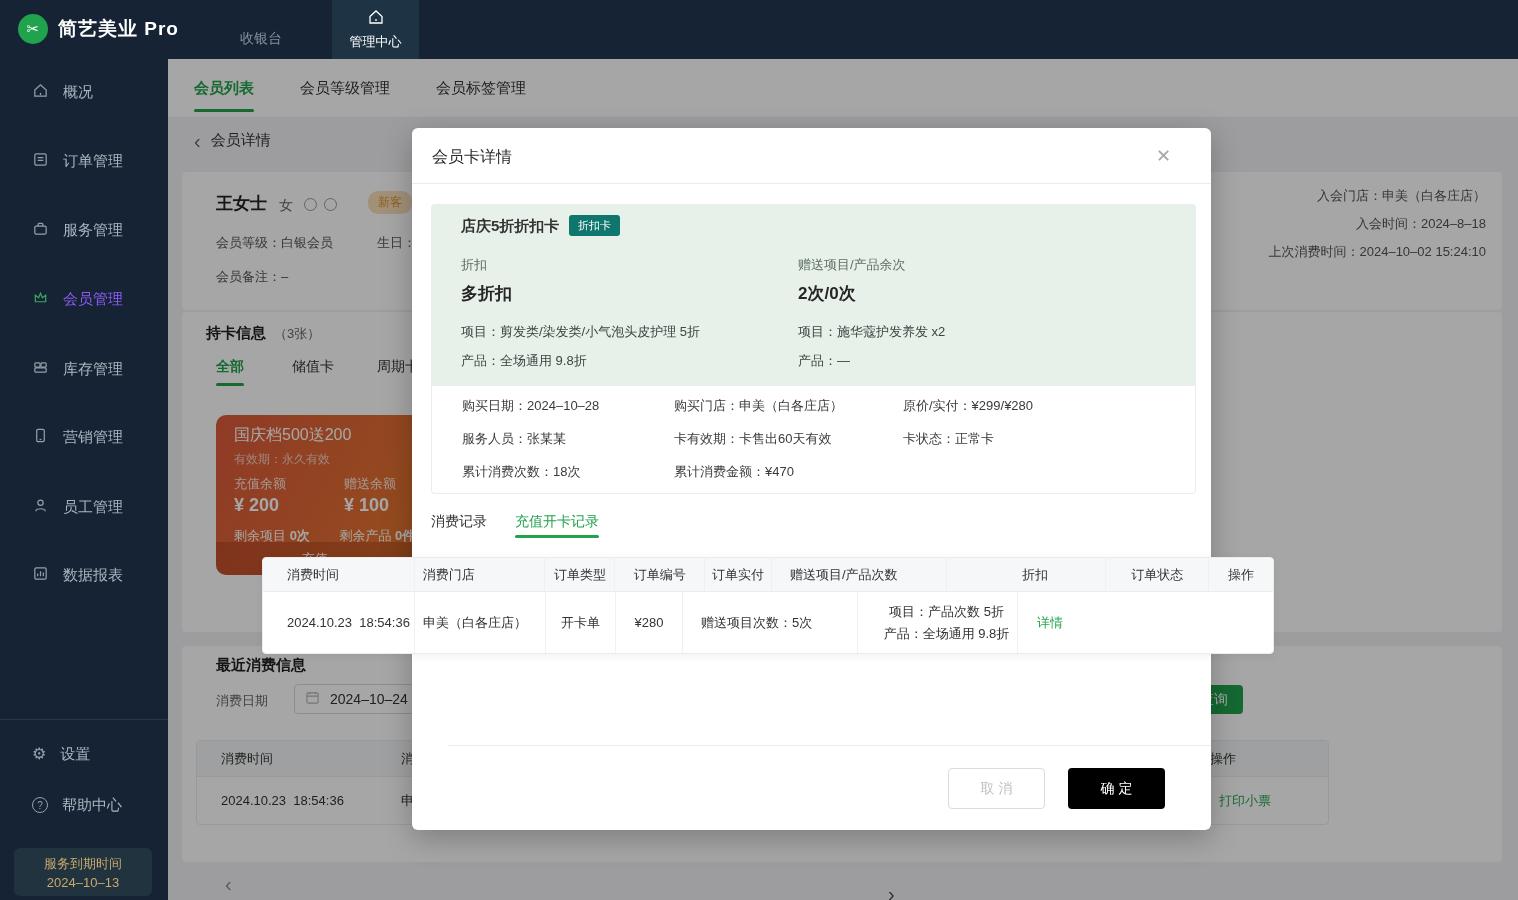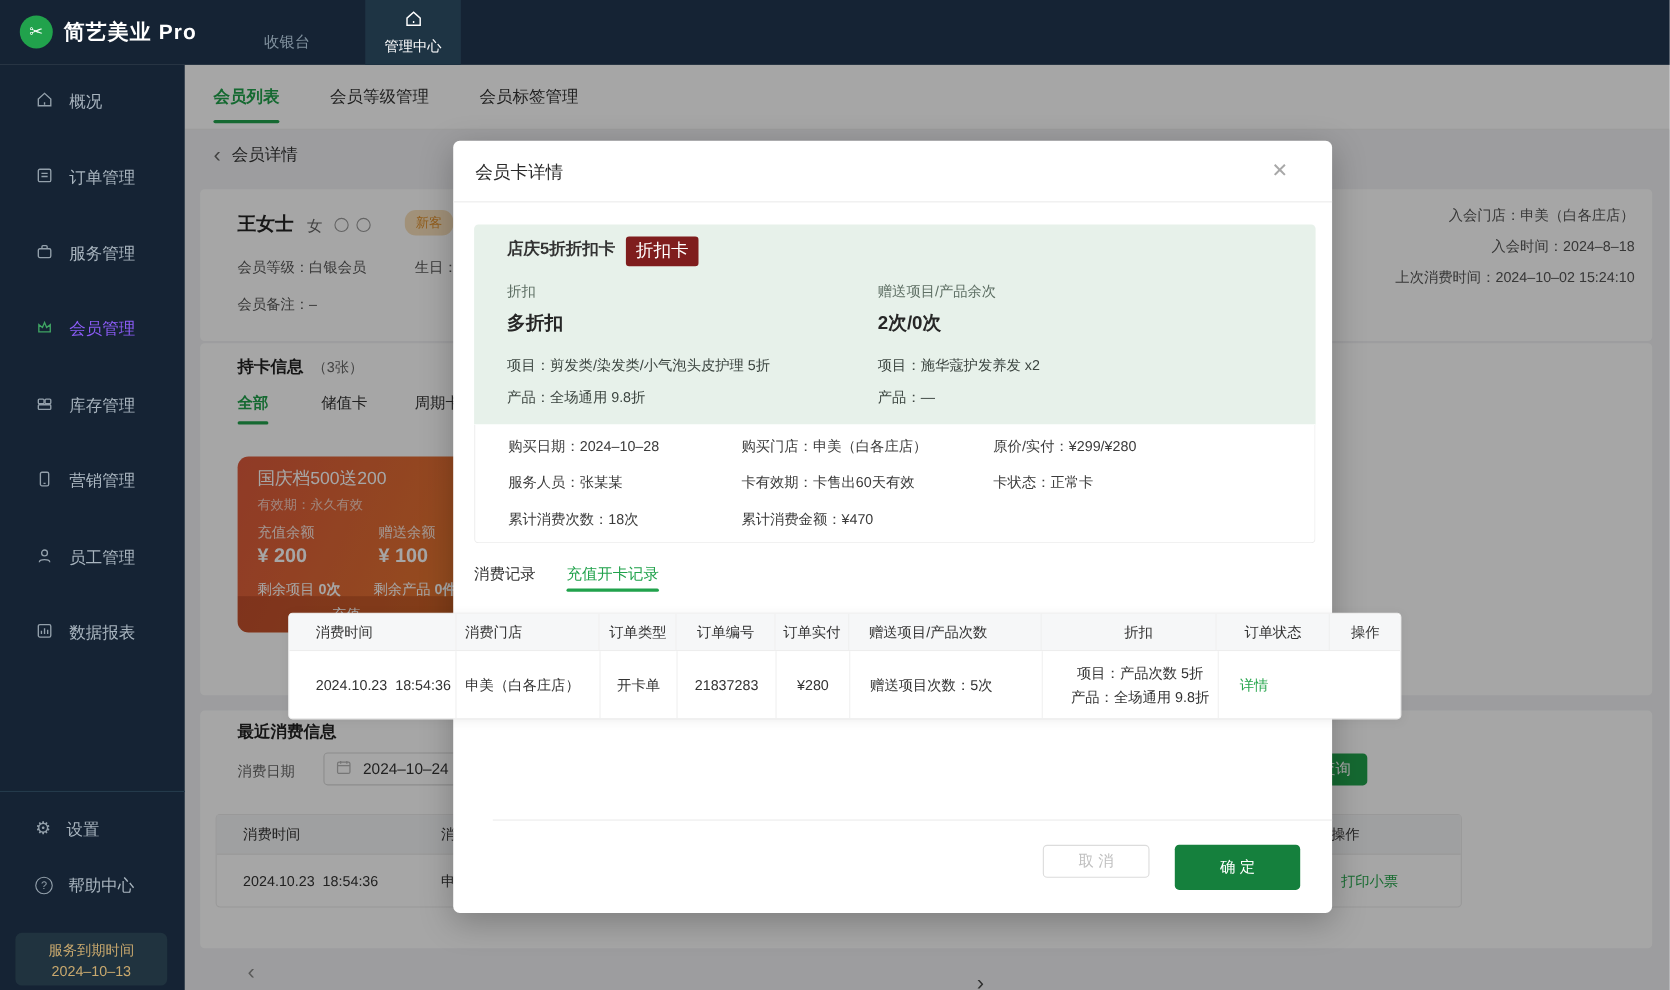--- a/index.html
+++ b/index.html
@@ -39,21 +39,21 @@
   .m-name { position:absolute; left:34px; top:20px; font-size:17px; font-weight:bold; color:#222; }
   .m-gender { position:absolute; left:97px; top:25px; font-size:14px; color:#666; }
   .mini-ic { position:absolute; top:26px; width:13px; height:13px; border:1.3px solid #9a9a9a; border-radius:50%; }
   .m-badge { position:absolute; left:186px; top:19px; background:#f7dfba; color:#e0912f; font-size:12px; padding:3px 10px; border-radius:10px; }
   .m-line2 { position:absolute; left:34px; top:62px; font-size:13px; color:#555; }
   .m-line3 { position:absolute; left:34px; top:96px; font-size:13px; color:#555; }
   .m-bday { position:absolute; left:195px; top:62px; font-size:13px; color:#555; }
   .m-right { position:absolute; right:16px; top:10px; text-align:right; font-size:13px; color:#555; line-height:28px; }
 
   .panel2 { left:14px; top:253px; width:1320px; height:320px; }
-  .p2-title { position:absolute; left:34px; top:12px; font-size:15px; font-weight:bold; color:#222;text-align:right; }
+  .p2-title { position:absolute; left:24px; top:12px; font-size:15px; font-weight:bold; color:#222;text-align:right; }
   .p2-count { font-weight:normal; color:#666; font-size:13px; margin-left:8px; }
   .cardtab { position:absolute; top:46px; font-size:14px; color:#333; cursor:pointer; }
   .cardtab.active { color:#21a24c; font-weight:bold; }
   .cardtab.active:after { content:""; position:absolute; left:0; right:0; bottom:-10px; height:3px; background:#21a24c; border-radius:2px; }
   .vcard { position:absolute; left:34px; top:103px; width:396px; height:160px; border-radius:10px; overflow:hidden; background:linear-gradient(115deg,#dd5a3c 0%,#e5762f 55%,#ea8c2c 100%); color:#fff; }
   .vcard .deco { position:absolute; right:-35px; bottom:-20px; width:150px; height:150px; border-radius:50%; background:rgba(255,210,140,.28); }
   .vc-name { position:absolute; left:18px; top:10px; font-size:16px; font-weight:normal; }
   .vc-valid { position:absolute; left:18px; top:36px; font-size:12px; color:rgba(255,255,255,.68); }
   .vc-lab1 { position:absolute; left:18px; top:60px; font-size:13px; color:rgba(255,255,255,.85); }
   .vc-lab2 { position:absolute; left:128px; top:60px; font-size:13px; color:rgba(255,255,255,.85); }
@@ -80,21 +80,21 @@
   .chev { position:absolute; font-size:20px; color:#8a8a8a; cursor:pointer; line-height:18px; }
 
   
   .overlay { position:absolute; left:168px; top:59px; width:1350px; height:841px; background:rgba(0,0,0,.35); z-index:70; }
   .modal { position:absolute; left:412px; top:128px; width:799px; height:702px; background:#fff; border-radius:6px; box-shadow:0 8px 30px rgba(0,0,0,.25); z-index:80; }
   .modal-head { position:absolute; left:0; top:0; width:100%; height:56px; border-bottom:1px solid #ebebeb; }
   .modal-title { position:absolute; left:20px; top:19px; font-size:16px; color:#2a2a2a; }
   .modal-close { position:absolute; right:40px; top:17px; font-size:18px; color:#a8a8a8; cursor:pointer; }
   .mcard-green { position:absolute; left:19px; top:76px; width:765px; height:182px; background:#e7f1ea; border-radius:4px 4px 0 0; }
   .mcg-title { position:absolute; left:30px; top:13px; font-size:15px; font-weight:bold; color:#333; }
-  .mcg-badge { position:absolute; left:138px; top:11px; background:#7f1d1d; color:#fff; font-size:16px; padding:3px 9px; border-radius:3px; }
+  .mcg-badge { position:absolute; left:138px; top:11px; background:#0f766e; color:#fff; font-size:11px; padding:3px 9px; border-radius:3px; }
   .mcg-lab { position:absolute; top:52px; font-size:13px; color:#5d6e63; }
   .mcg-val { position:absolute; top:78px; font-size:17px; font-weight:bold; color:#262626; }
   .mcg-l1 { position:absolute; top:119px; font-size:13px; color:#3c4540; }
   .mcg-l2 { position:absolute; top:148px; font-size:13px; color:#3c4540; }
   .colL { left:30px; } .colR { left:367px; }
   .mcard-white { position:absolute; left:19px; top:258px; width:765px; height:108px; background:#fff; border:1px solid #ececec; border-top:none; border-radius:0 0 4px 4px; font-size:13px; color:#3b3b3b; }
   .mcw { position:absolute; line-height:18px; }
   .mw1 { left:30px; } .mw2 { left:242px; } .mw3 { left:471px; }
   .mr1 { top:11px; } .mr2 { top:44px; } .mr3 { top:77px; }
   .mtab { position:absolute; top:385px; font-size:14px; color:#333; cursor:pointer; }
@@ -105,22 +105,22 @@
   .mtable .brow { display:flex; height:61px; align-items:center; color:#333; }
   .mtable .cell { height:100%; display:flex; align-items:center; border-right:1px solid #f0f0f0; }
   .mtable .cell:last-child { border-right:none; }
   .tc1 { width:152px; padding-left:24px; } .tc2 { width:131px; padding-left:8px; }
   .tc3 { width:70px; justify-content:center; } .tc4 { width:90px; justify-content:center; }
   .tc5 { width:67px; justify-content:center; } .tc6 { width:175px; padding-left:18px; }
   .tc7 { width:160px; padding-left:18px; flex-direction:column; justify-content:center; align-items:flex-start; gap:3px; line-height:19px; }
   .tc8 { width:103px; justify-content:center; } .tc9 { width:64px; justify-content:center; }
   .pre { white-space:pre; }
   .modal-footline { position:absolute; left:36px; top:617px; width:763px; height:1px; background:#ebebeb; }
-  .btn-cancel { position:absolute; left:536px; top:640px; width:97px; height:30px; background:#fff; border:1px solid #dcdcdc; border-radius:4px; color:#c0c0c0; font-size:14px; cursor:pointer; }
-  .btn-confirm { position:absolute; left:656px; top:640px; width:114px; height:41px; background:#15803d; border:none; border-radius:4px; color:#fff; font-size:14px; cursor:pointer; }
+  .btn-cancel { position:absolute; left:536px; top:640px; width:97px; height:41px; background:#fff; border:1px solid #dcdcdc; border-radius:4px; color:#c0c0c0; font-size:14px; cursor:pointer; }
+  .btn-confirm { position:absolute; left:656px; top:640px; width:97px; height:41px; background:#000000; border:none; border-radius:4px; color:#fff; font-size:14px; cursor:pointer; }
 </style>
 </head>
 <body>
 
 <div class="topbar">
   <div class="brand">
     <span class="brand-badge">✂</span>
     <span class="brand-name">简艺美业 Pro</span>
   </div>
   <div class="nav-cashier">
@@ -352,21 +352,20 @@
       <span class="cell tc5">订单实付</span>
       <span class="cell tc6">赠送项目/产品次数</span>
       <span class="cell tc7" style="justify-content:center;align-items:center;">折扣</span>
       <span class="cell tc8">订单状态</span>
       <span class="cell tc9">操作</span>
     </div>
     <div class="brow">
       <span class="cell tc1 pre">2024.10.23  18:54:36</span>
       <span class="cell tc2">申美（白各庄店）</span>
       <span class="cell tc3">开卡单</span>
-      <span class="cell tc4">21837283</span>
       <span class="cell tc5">¥280</span>
       <span class="cell tc6">赠送项目次数：5次</span>
       <span class="cell tc7">
         <span>项目：产品次数 5折</span>
         <span>产品：全场通用 9.8折</span>
       </span>
       <span class="cell tc9">
           <span class="glink">详情</span>
         </span>
     </div>

